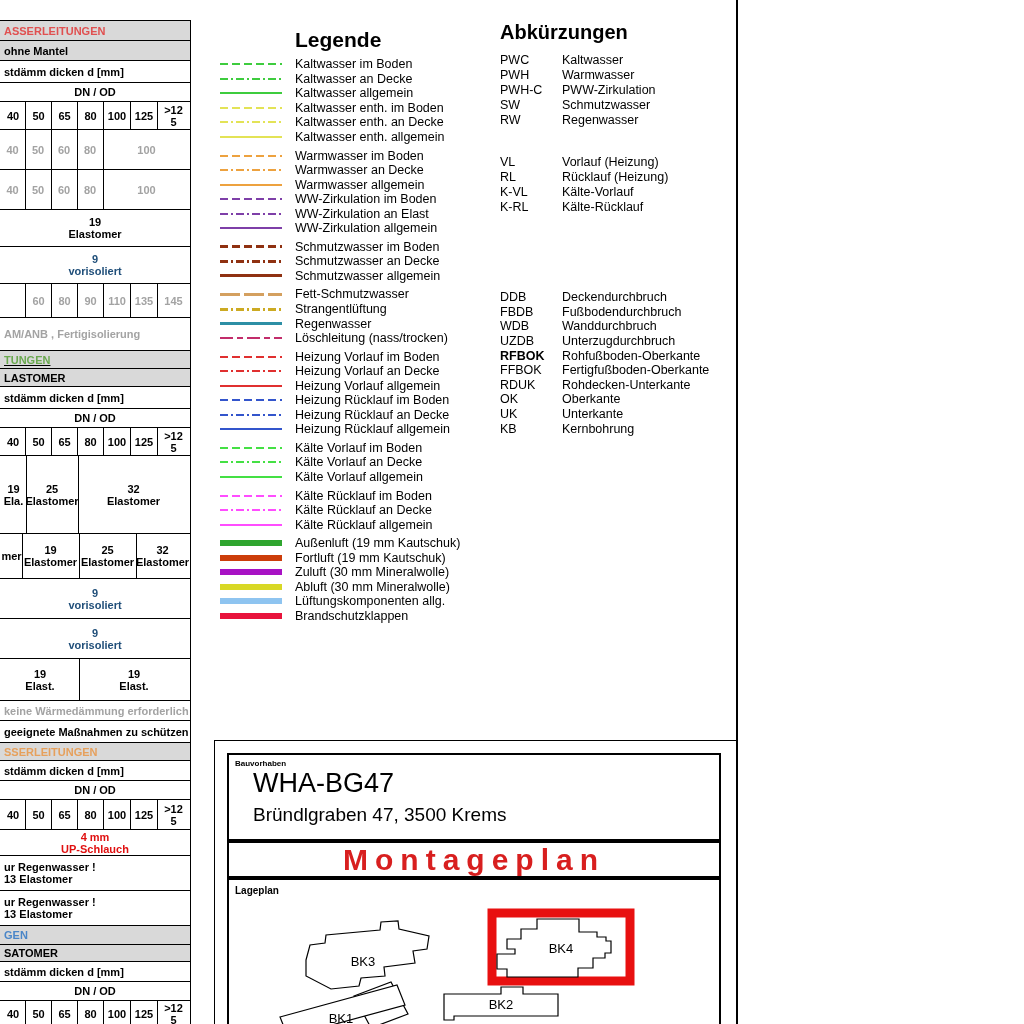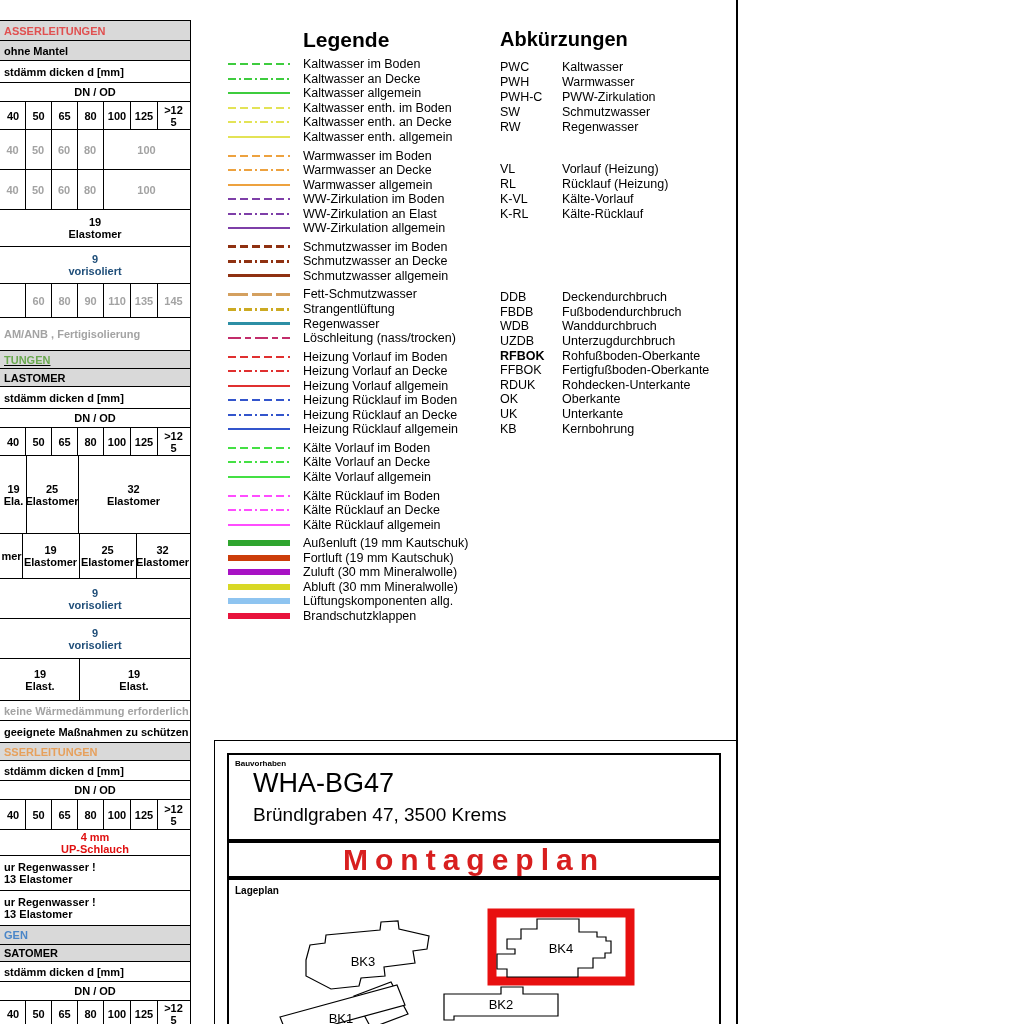--- a/index.html
+++ b/index.html
@@ -25,38 +25,38 @@
   .b{font-weight:bold;color:#000;}
   .grayt{font-weight:bold;color:#a3a3a3;}
   .red{font-weight:bold;color:#e05050;text-align:center;}
   .green{font-weight:bold;color:#6aa84f;}
   .orange{font-weight:bold;color:#e6a05c;}
   .blueh{font-weight:bold;color:#4a86c8;}
   .blue{font-weight:bold;color:#1f4e79;}
   .redb{font-weight:bold;color:#e01010;}
 
   
-  #legend{left:228px;top:28px;width:270px;}
+  #legend{left:220px;top:28px;width:270px;}
   #legend .ltitle{font-size:21px;font-weight:bold;margin:0 0 5px 75px;}
   .lrow{display:flex;align-items:center;height:14.55px;font-size:12.5px;white-space:nowrap;}
   .lrow.gap{margin-top:4px;}
   .lsample{width:62px;margin-right:13px;flex:none;display:flex;align-items:center;}
   .lline{width:100%;}
   .st-solid{height:2px;background:var(--c);}
   .st-dashed{height:2px;background:repeating-linear-gradient(90deg,var(--c) 0 8px,transparent 8px 12px);}
   .st-dashdot{height:2px;background:repeating-linear-gradient(90deg,var(--c) 0 8px,transparent 8px 11px,var(--c) 11px 13px,transparent 13px 16px);}
   .st-solid-thick{height:3px;background:var(--c);}
   .st-dashed-thick{height:3px;background:repeating-linear-gradient(90deg,var(--c) 0 8px,transparent 8px 12px);}
   .st-dashdot-thick{height:3px;background:repeating-linear-gradient(90deg,var(--c) 0 8px,transparent 8px 11px,var(--c) 11px 13px,transparent 13px 16px);}
   .st-longdash{height:2.5px;background:repeating-linear-gradient(90deg,var(--c) 0 20px,transparent 20px 24px);}
   .st-longshort{height:2px;background:repeating-linear-gradient(90deg,var(--c) 0 13px,transparent 13px 17px,var(--c) 17px 23px,transparent 23px 27px);}
   .st-bar{height:6px;background:var(--c);}
 
   
-  #abbr{left:500px;top:28px;width:235px;}
+  #abbr{left:500px;top:21px;width:235px;}
   #bau{left:500px;top:290px;width:235px;}
   .stitle{font-size:20px;font-weight:bold;margin:0 0 8px 0;}
   .arow{display:flex;font-size:12.5px;height:15px;align-items:center;white-space:nowrap;}
   .acode{width:62px;flex:none;}
   .agroup2{margin-top:27px;}
   .brow{display:flex;font-size:12.5px;height:14.6px;align-items:center;white-space:nowrap;}
 
   
   #tb-hline{left:214px;top:740px;width:523px;height:1px;background:#000;}
   #tb-vline{left:214px;top:740px;width:1px;height:284px;background:#000;}

